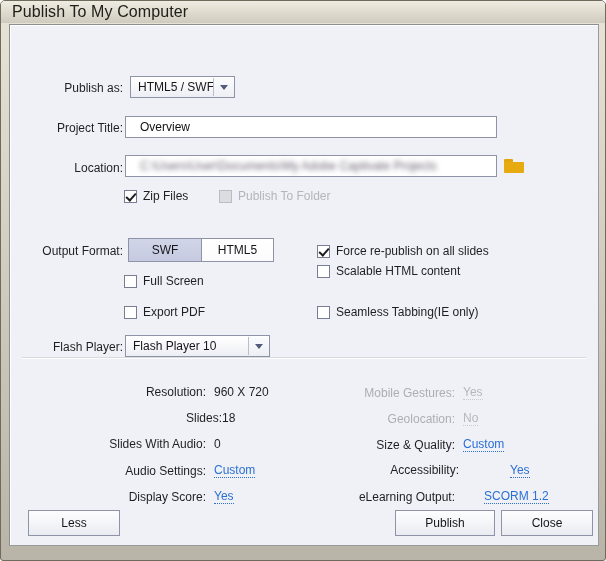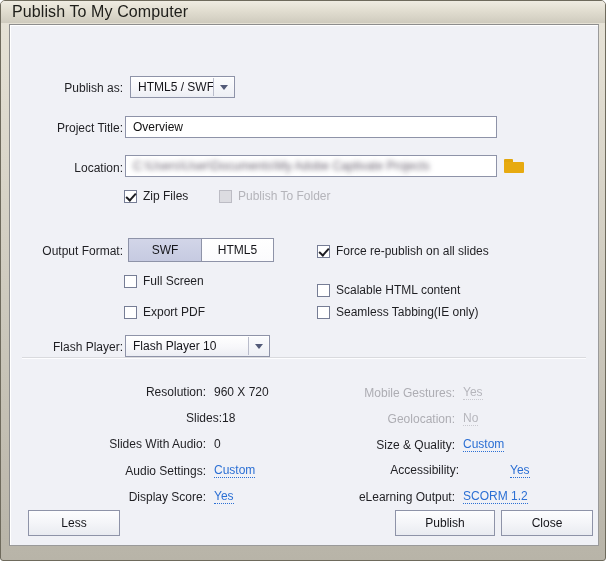--- a/index.html
+++ b/index.html
@@ -64,21 +64,21 @@
     white-space: nowrap;
   }
   .label.disabled { color: #adadb3; }
 
   .textbox {
     box-sizing: border-box;
     background: #ffffff;
     border: 1px solid #8e93a8;
     height: 22px;
     line-height: 20px;
-    padding: 0 7px;
+    padding: 0 14px;
     font-size: 12px;
     color: #111;
     font-family: "Liberation Sans", sans-serif;
     outline: none;
   }
 
   .combo {
     box-sizing: border-box;
     position: relative;
     height: 22px;
@@ -271,21 +271,21 @@
     </div>
     <div class="abs cbrow" style="left:114px; top:280px;">
       <span class="checkbox"></span>
       <span class="cbtext">Export PDF</span>
     </div>
 
     <div class="abs cbrow" style="left:307px; top:219px;">
       <span class="checkbox checked"></span>
       <span class="cbtext">Force re-publish on all slides</span>
     </div>
-    <div class="abs cbrow" style="left:307px; top:258px;">
+    <div class="abs cbrow" style="left:307px; top:239px;">
       <span class="checkbox"></span>
       <span class="cbtext">Scalable HTML content</span>
     </div>
     <div class="abs cbrow" style="left:307px; top:280px;">
       <span class="checkbox"></span>
       <span class="cbtext">Seamless Tabbing(IE only)</span>
     </div>
 
     <div class="abs label" style="left:0; top:315px; width:113px;">Flash Player:</div>
     <div class="abs combo" style="left:115px; top:310px; width:145px;">
@@ -329,21 +329,21 @@
           <div class="link disabled" style="margin-left: 8px;">No</div>
         </div>
         <div class="abs" style="left: 0px; top: 52px; width: 100%; display: flex; align-items: center;">
           <div class="label" style="width: 155px; flex: 0 0 auto;">Size &amp; Quality:</div>
           <div class="link" style="margin-left: 8px;">Custom</div>
         </div>
         <div class="abs" style="left: 4px; top: 78px; width: 100%; display: flex; align-items: flex-start; gap: 43px;">
           <div class="label" style="width: 155px; flex: 0 0 auto;">Accessibility:</div>
           <div class="link" style="margin-left: 8px;">Yes</div>
         </div>
-        <div class="abs" style="left: 0px; top: 104px; width: 100%; display: flex; align-items: center;">
+        <div class="abs" style="left: 0px; top: 104px; width: 100%; display: flex; align-items: center; gap: 21px;">
           <div class="label" style="width: 155px; flex: 0 0 auto;">eLearning Output:</div>
           <div class="link" style="margin-left: 8px;">SCORM 1.2</div>
         </div>
       </div>
 
     <div class="abs btn" style="left:18px; top:485px; width:92px;">Less</div>
     <div class="abs btn" style="left:385px; top:485px; width:100px;">Publish</div>
     <div class="abs btn" style="left:491px; top:485px; width:92px;">Close</div>
 
   </div>

